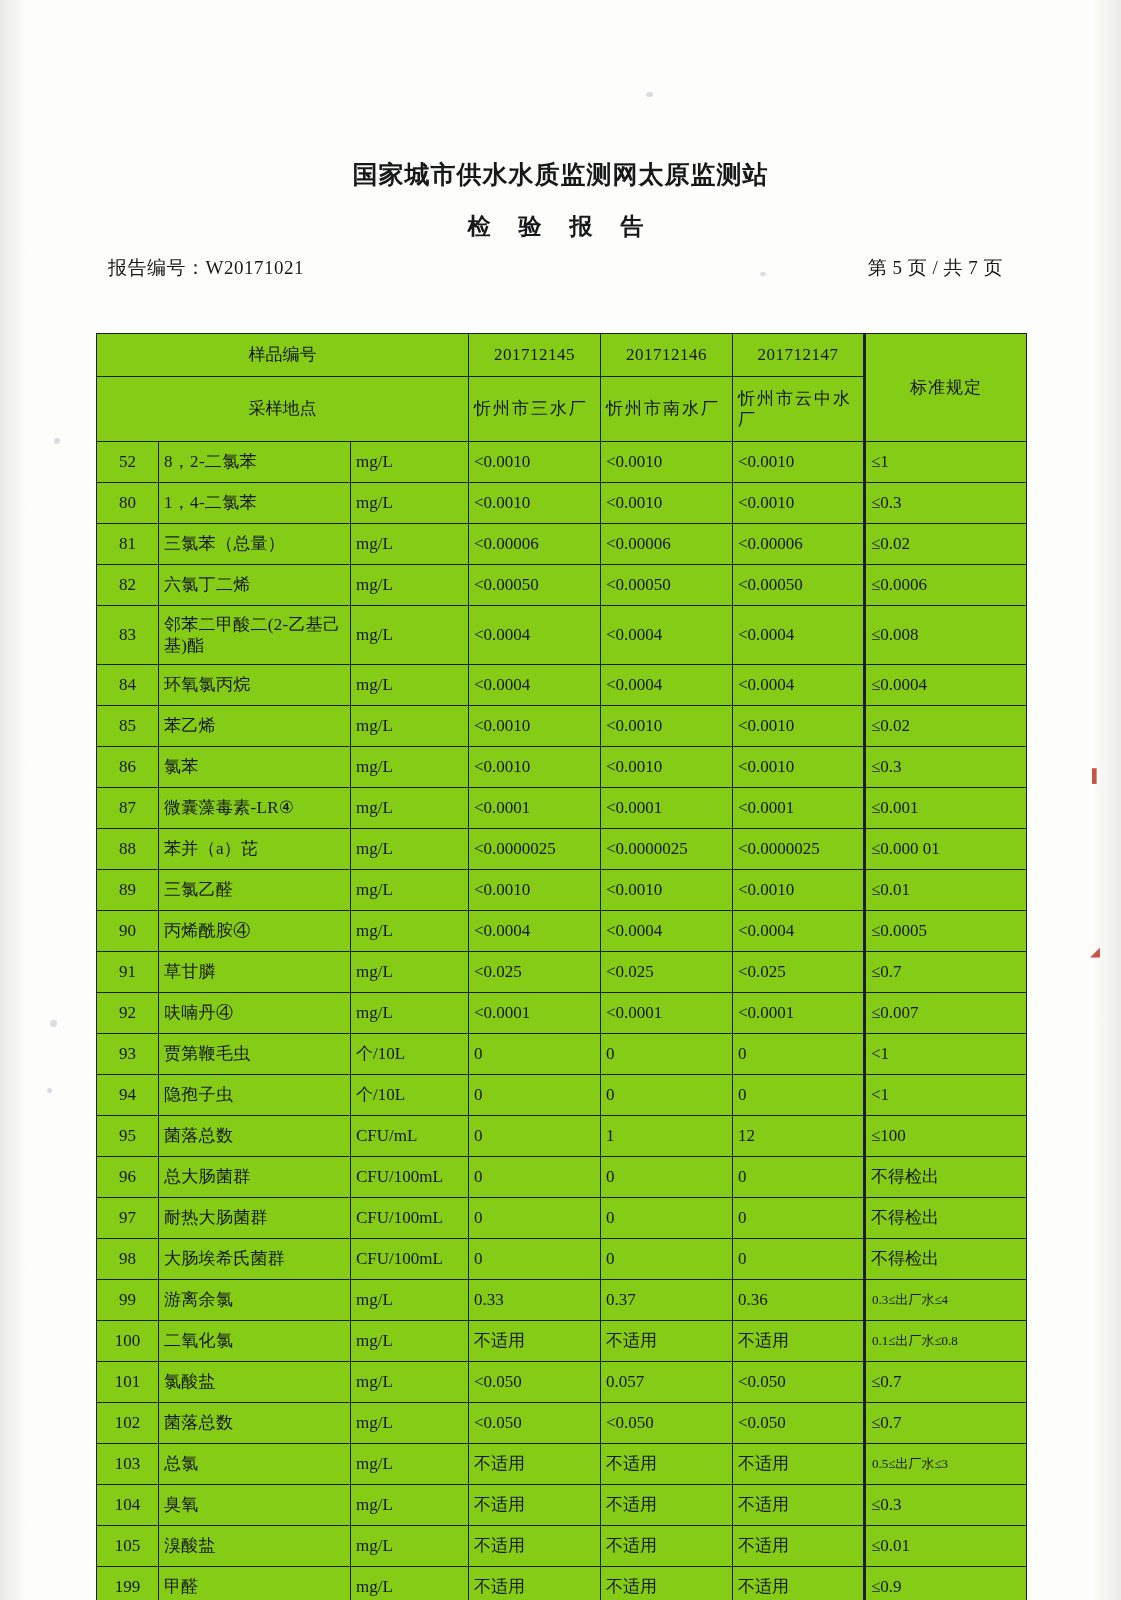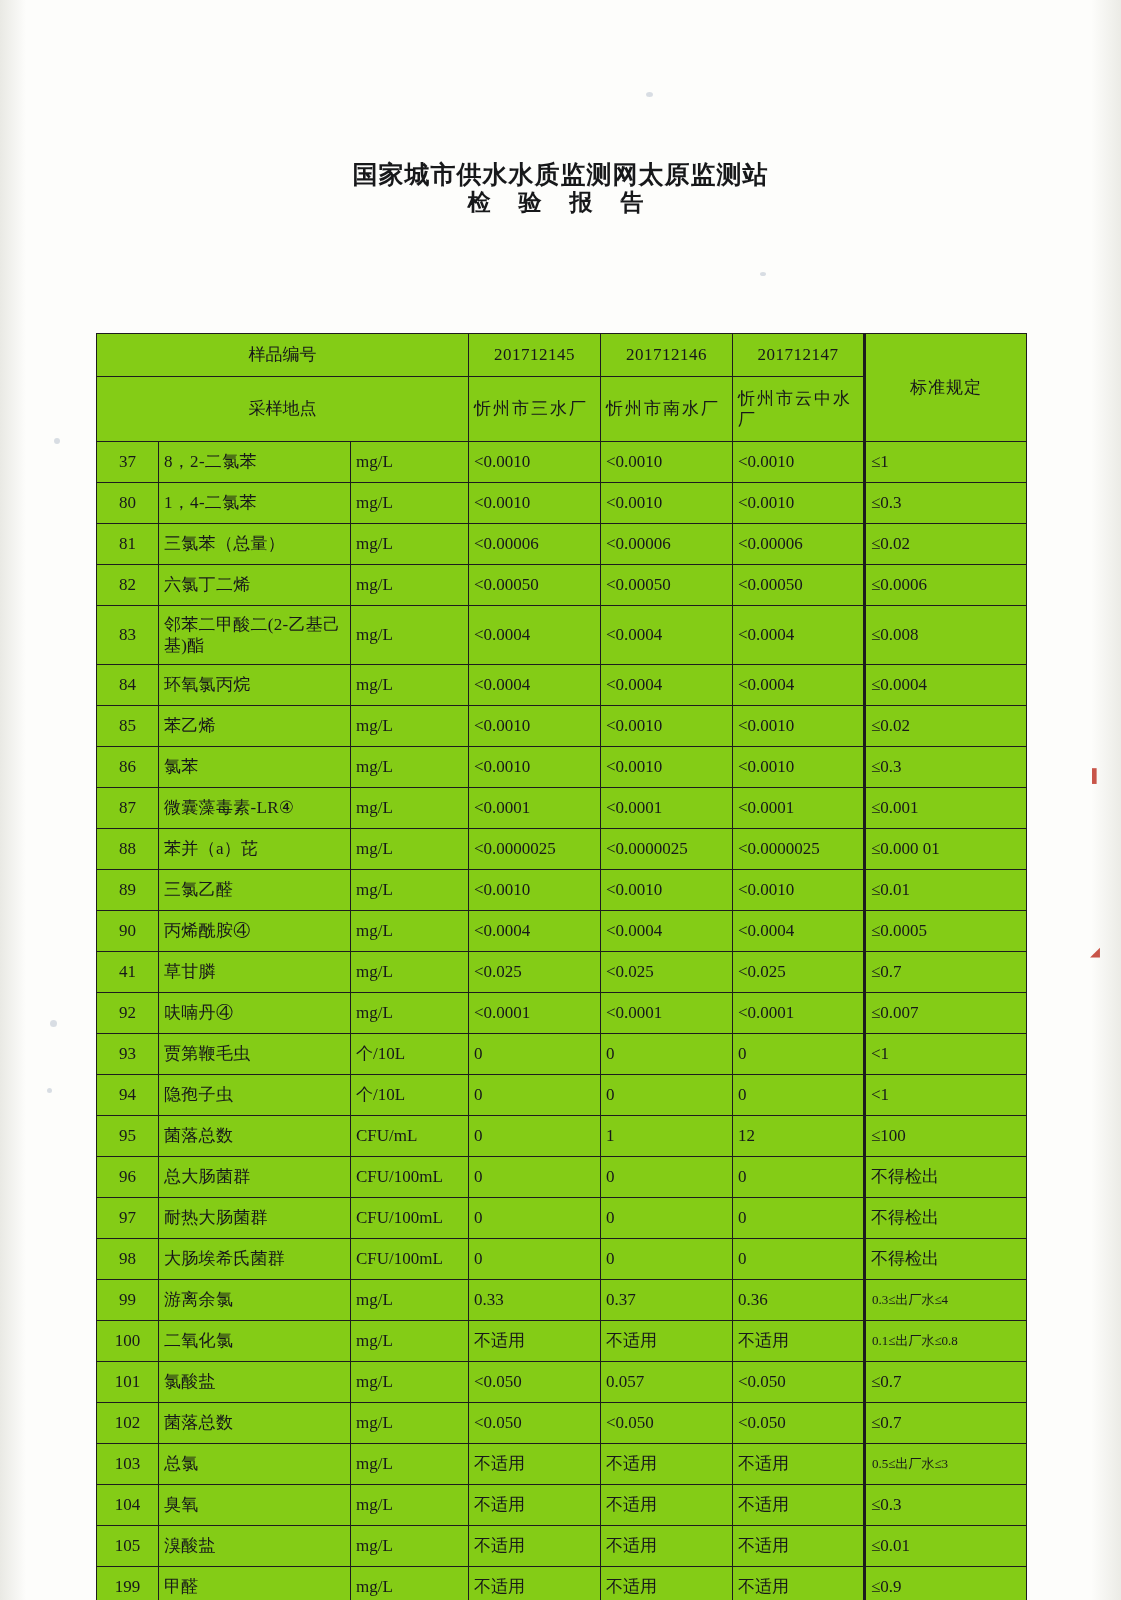--- a/index.html
+++ b/index.html
@@ -52,21 +52,21 @@
     top: 158px;
     left: 0; right: 0;
     text-align: center;
     font-size: 25px;
     font-weight: bold;
     letter-spacing: 1px;
     font-family: "DejaVu Serif", "Liberation Serif", serif;
   }
   .title-sub {
     position: absolute;
-    top: 187px;
+    top: 211px;
     left: 0; right: 0;
     text-align: center;
     font-size: 23px;
     font-weight: bold;
     letter-spacing: 10px;
     font-family: "DejaVu Serif", "Liberation Serif", serif;
   }
   .meta-row {
     position: absolute;
     top: 255px;
@@ -168,20 +168,24 @@
   <div class="red-mark" style="left:1092px; top:768px;">▌</div>
   <div class="red-mark" style="left:1090px; top:944px;">◢</div>
 
   <div class="ghost" style="left:492px; top:912px;">GB 6-2006</div>
   <div class="ghost" style="left:492px; top:952px;">GB 5-2006</div>
   <div class="ghost" style="left:492px; top:1078px;">GB 8-2006</div>
 
   <div class="title-main">国家城市供水水质监测网太原监测站</div>
   <div class="title-sub">检 验 报 告</div>
 
+  <div class="meta-row">
+    <div class="meta-left">报告编号：W20171021</div>
+    <div class="meta-right">第 5 页 / 共 7 页</div>
+  </div>
 
   <table class="report">
     <colgroup>
       <col class="c-idx">
         <col class="c-name">
         <col class="c-unit">
       <col class="c-val">
         <col class="c-val">
         <col class="c-val">
         <col class="c-std">
@@ -196,21 +200,21 @@
       </tr>
       <tr>
         <td class="hdr-site" colspan="3">采样地点</td>
         <td class="hdr-site-val">忻州市三水厂</td>
         <td class="hdr-site-val">忻州市南水厂</td>
         <td class="hdr-site-val">忻州市云中水厂</td>
       </tr>
     </thead>
     <tbody id="tbody">
         <tr class="row">
-          <td class="idx">37</td>
+          <td class="idx">52</td>
           <td class="name">8，2-二氯苯</td>
           <td class="unit">mg/L</td>
           <td class="val">&lt;0.0010</td>
           <td class="val">&lt;0.0010</td>
           <td class="val">&lt;0.0010</td>
           <td class="std std-cell-thick">≤1</td>
         </tr>
         <tr class="row">
           <td class="idx">80</td>
           <td class="name">1，4-二氯苯</td>
@@ -304,21 +308,21 @@
         <tr class="row">
           <td class="idx">90</td>
           <td class="name">丙烯酰胺④</td>
           <td class="unit">mg/L</td>
           <td class="val">&lt;0.0004</td>
           <td class="val">&lt;0.0004</td>
           <td class="val">&lt;0.0004</td>
           <td class="std std-cell-thick">≤0.0005</td>
         </tr>
         <tr class="row">
-          <td class="idx">41</td>
+          <td class="idx">91</td>
           <td class="name">草甘膦</td>
           <td class="unit">mg/L</td>
           <td class="val">&lt;0.025</td>
           <td class="val">&lt;0.025</td>
           <td class="val">&lt;0.025</td>
           <td class="std std-cell-thick">≤0.7</td>
         </tr>
         <tr class="row">
           <td class="idx">92</td>
           <td class="name">呋喃丹④</td>

